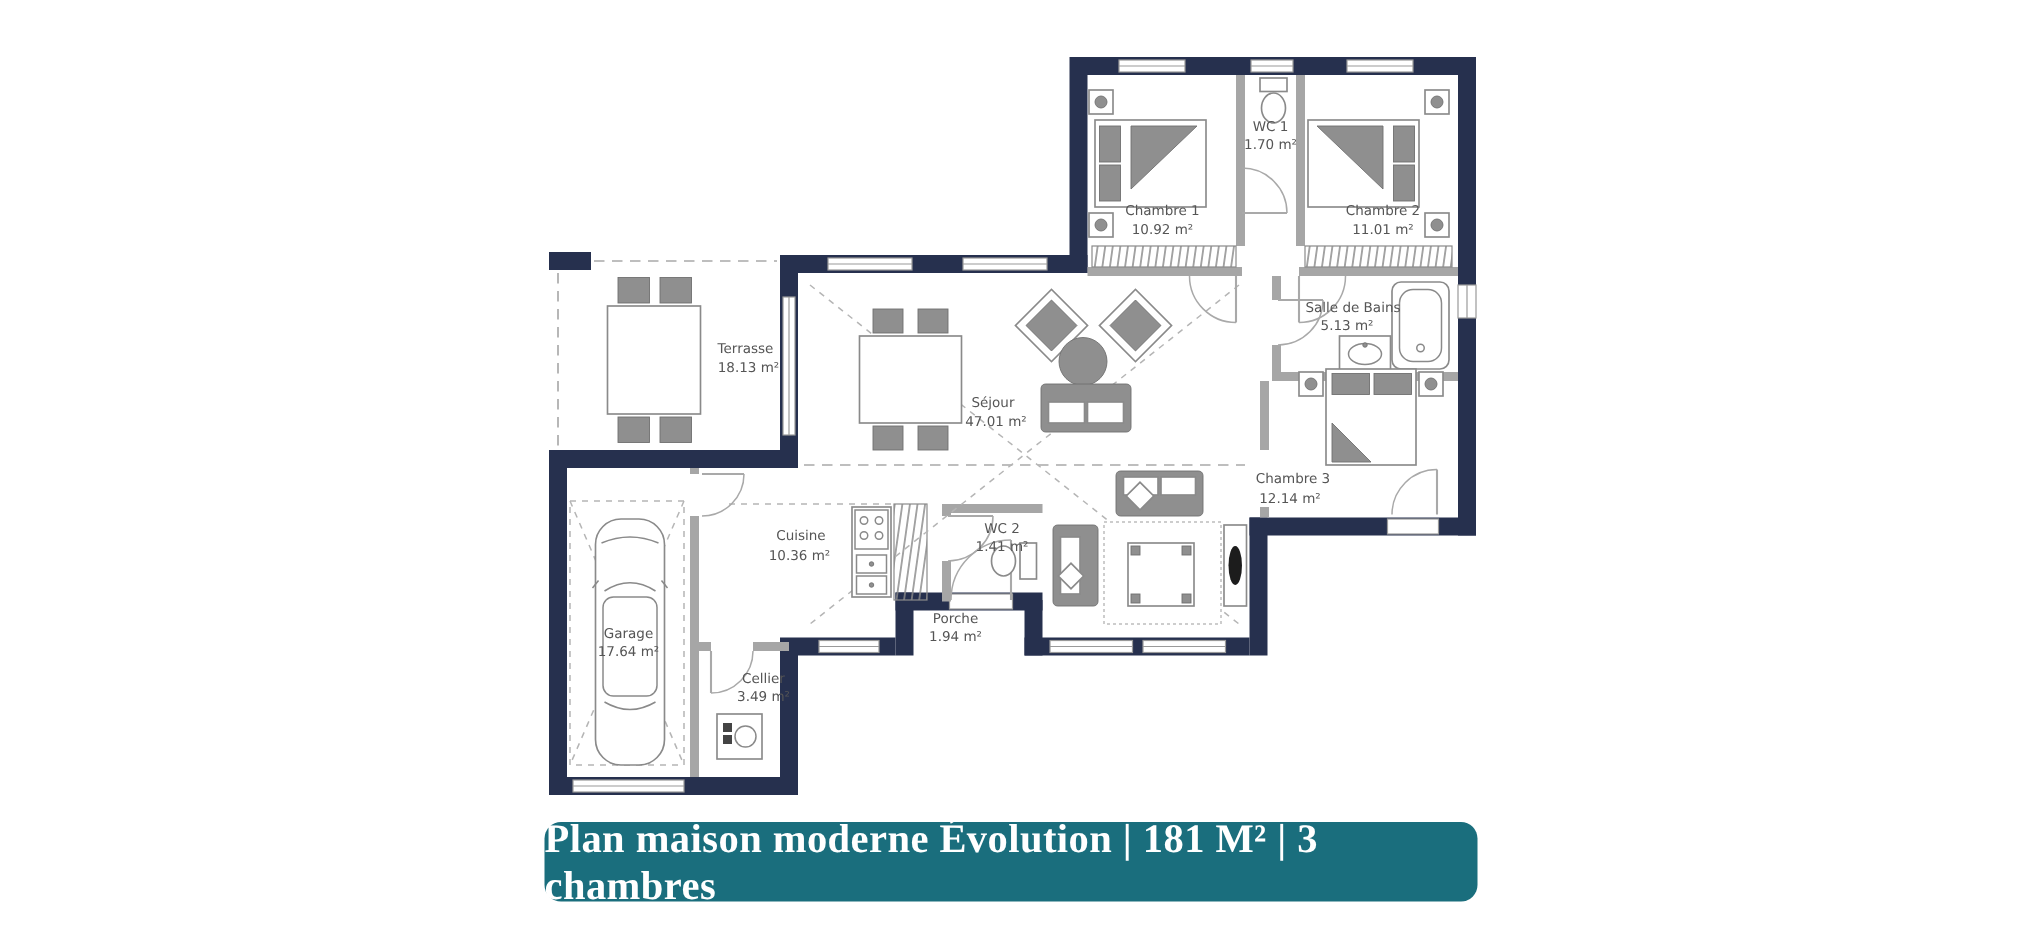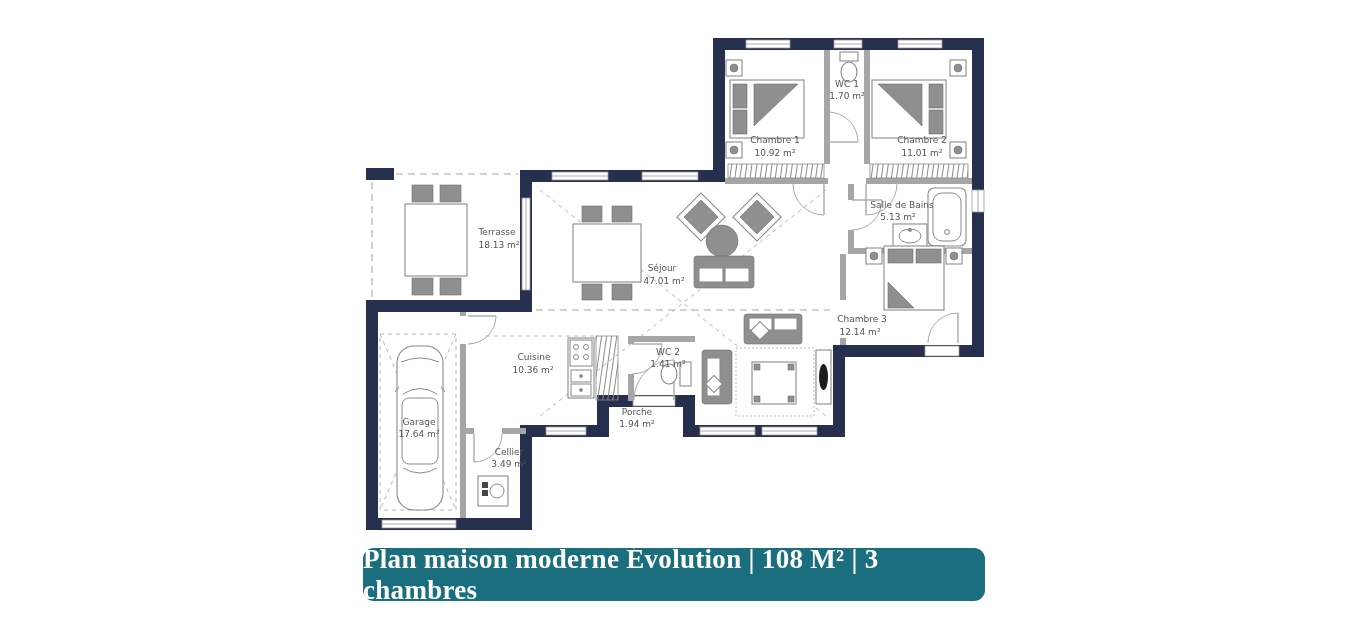--- a/index.html
+++ b/index.html
@@ -309,16 +309,16 @@
 
     <text class="rlabel" x="419" y="425">Garage</text>
     <text class="rlabel" x="419" y="437">17.64 m²</text>
 
     <text class="rlabel" x="509" y="455">Cellier</text>
     <text class="rlabel" x="509" y="467">3.49 m²</text>
   </g>
 </svg>
 
   <div class="banner">
-    <span>Plan maison moderne Évolution | 108 M² | 3 chambres</span>
+    <span>Plan maison moderne Évolution | 181 M² | 3 chambres</span>
   </div>
 
 </div>
 
 </body></html>

